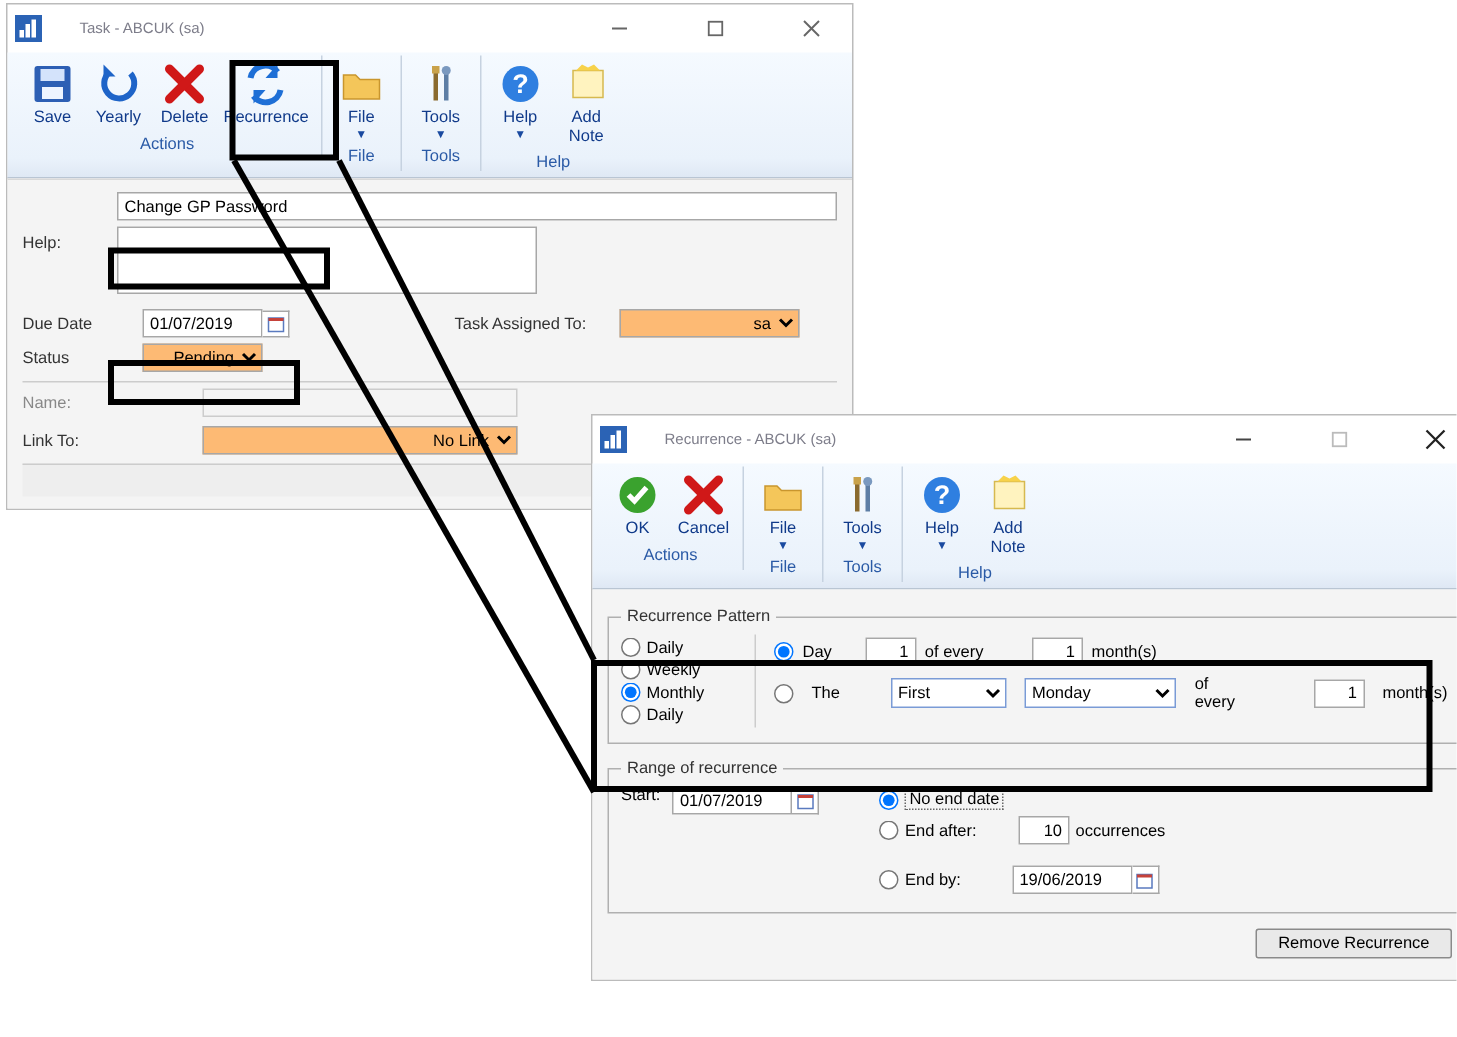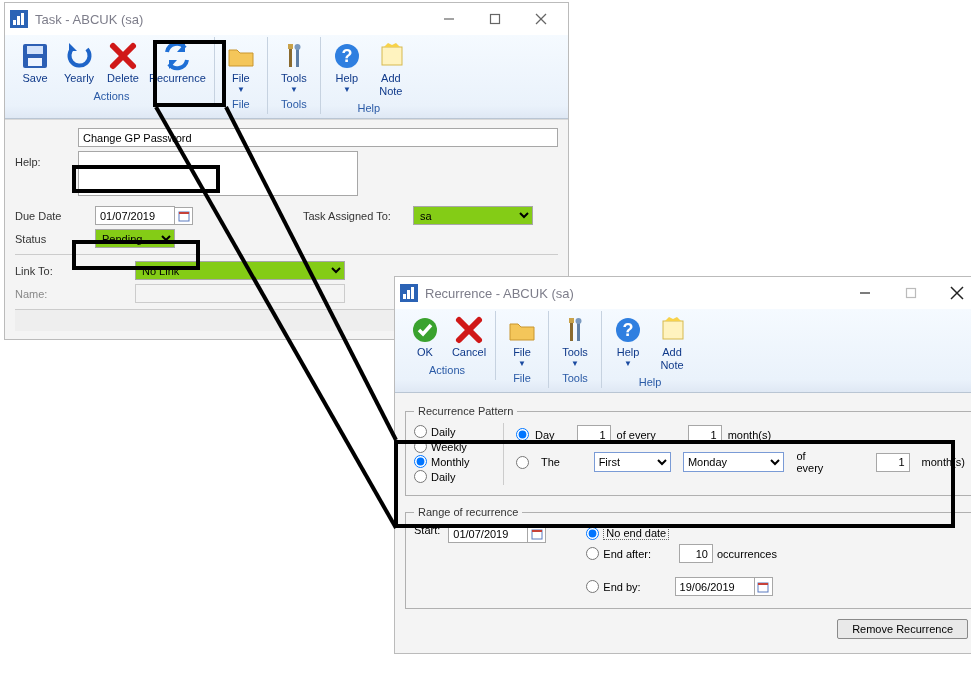--- a/index.html
+++ b/index.html
@@ -17,22 +17,23 @@
   .window {
     position: absolute;
     background: #fff;
     border: 1px solid #bbb;
   }
   .titlebar {
     height: 32px;
     display: flex;
     align-items: center;
     color: #7d7d8a;
-    font-size: 13px;
+    font-size: 10px;
     padding:0 4px;
+    gap:18px;
   }
   .titlebar .app-icon {
     width: 20px; height: 20px;
     margin-right: 6px;
     display:flex; align-items:center; justify-content:center;
   }
   .titlebar .title-text { flex:0 0 auto; }
   .titlebar .spacer { flex:1; }
   .win-btn {
     width: 46px; height: 32px;
@@ -74,22 +75,22 @@
     background:#f4f4f4;
     border-top:1px solid #d9d9d9;
   }
   .row { display:flex; align-items:center; margin-bottom:6px; }
   .row .lbl { width:70px; color:#333; }
   .input {
     background:#fff; border:1px solid #a7a7a7; padding:2px 4px; font:inherit;
     height:19px;
   }
   .select {
-    background:#84cc16; border:1px solid #a7a7a7; font:inherit;
-    height:19px; padding:0 2px;
+    background:#fdba74; border:1px solid #a7a7a7; font:inherit;
+    height:19px; padding:0 2px;text-align:right;
   }
   .highlight-box {
     position:absolute;
     border:4px solid #000;
     pointer-events:none;
     z-index:50;
   }
   .connector {
     position:absolute;
     z-index:49;
@@ -295,27 +296,27 @@
       <span class="lbl" style="width:110px">Task Assigned To:</span>
       <select class="select" style="width:120px"><option>sa</option></select>
     </div>
     <div class="row" style="margin-top:-2px">
       <span class="lbl" style="width:80px">Status</span>
       <select class="select" style="width:80px"><option>Pending</option></select>
     </div>
 
     <div style="height:1px;background:#ccc;margin:6px 0"></div>
 
+    <div class="row" style="margin-top:-2px">
+      <span class="lbl" style="width:120px; color:#888">Name:</span>
+      <input class="input" style="width: 210px; background: rgb(244, 244, 244); border-color: rgb(204, 204, 204);" disabled="" value="">
+    </div>
     <div class="row">
       <span class="lbl" style="width:120px">Link To:</span>
       <select class="select" style="width:210px"><option>No Link</option></select>
-    </div>
-    <div class="row" style="margin-top:-2px">
-      <span class="lbl" style="width:120px; color:#888">Name:</span>
-      <input class="input" style="width: 210px; background: rgb(244, 244, 244); border-color: rgb(204, 204, 204);" disabled="" value="">
     </div>
 
     <div class="statusbar"></div>
   </div>
 </div>
 
 <div class="window" id="win-rec">
   <div class="titlebar">
     <span class="app-icon">
       <svg width="18" height="18" viewBox="0 0 18 18">

